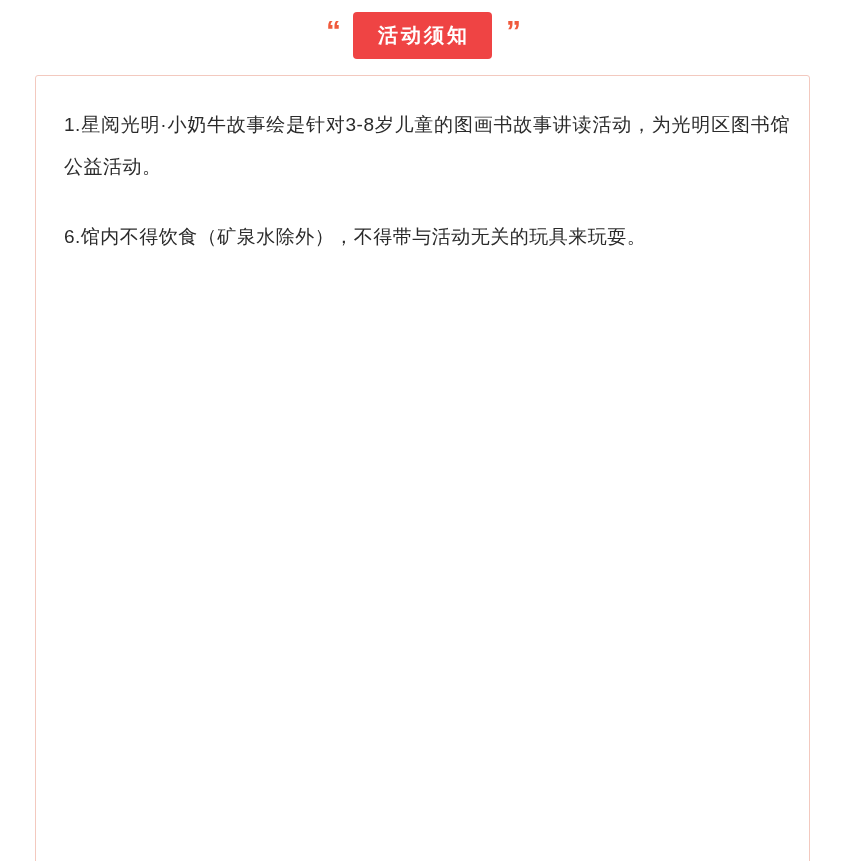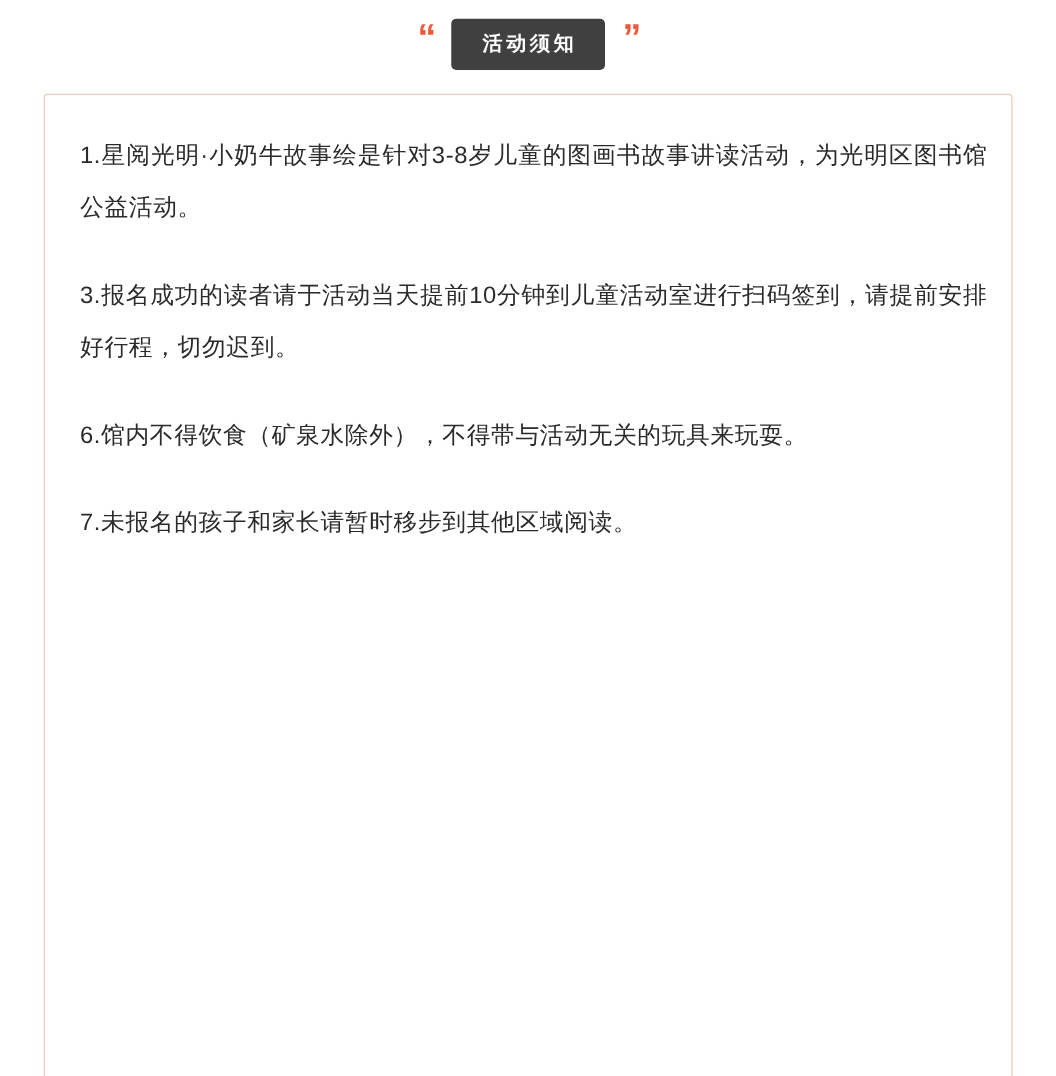--- a/index.html
+++ b/index.html
@@ -33,23 +33,23 @@
     color: #f05a3c;
     font-size: 30px;
     font-weight: bold;
     line-height: 1;
     letter-spacing: -2px;
     user-select: none;
   }
   .quote-left { transform: translateY(-4px); }
   .quote-right { transform: translateY(-4px); }
   .title-badge {
-    background: #404040;
+    background: #ef4444;
     color: #ffffff;
-    font-size: 16px;
+    font-size: 20px;
     font-weight: bold;
     letter-spacing: 3px;
     padding: 10px 22px 10px 25px;
     border-radius: 4px;
     white-space: nowrap;
   }
 
   
   .card {
     position: absolute;
@@ -88,19 +88,17 @@
 
   <div class="header">
     <span class="quote quote-left">“</span>
     <div class="title-badge">活动须知</div>
     <span class="quote quote-right">”</span>
   </div>
 
   <div class="card">
     <ul class="notice-list">
       <li class="notice-item">1.星阅光明·小奶牛故事绘是针对3-8岁儿童的图画书故事讲读活动，为光明区图书馆公益活动。</li>
-      <li class="notice-item">3.报名成功的读者请于活动当天提前10分钟到儿童活动室进行扫码签到，请提前安排好行程，切勿迟到。</li>
       <li class="notice-item">6.馆内不得饮食（矿泉水除外），不得带与活动无关的玩具来玩耍。</li>
-      <li class="notice-item">7.未报名的孩子和家长请暂时移步到其他区域阅读。</li>
     </ul>
   </div>
 
 </div>
 
 </body></html>

